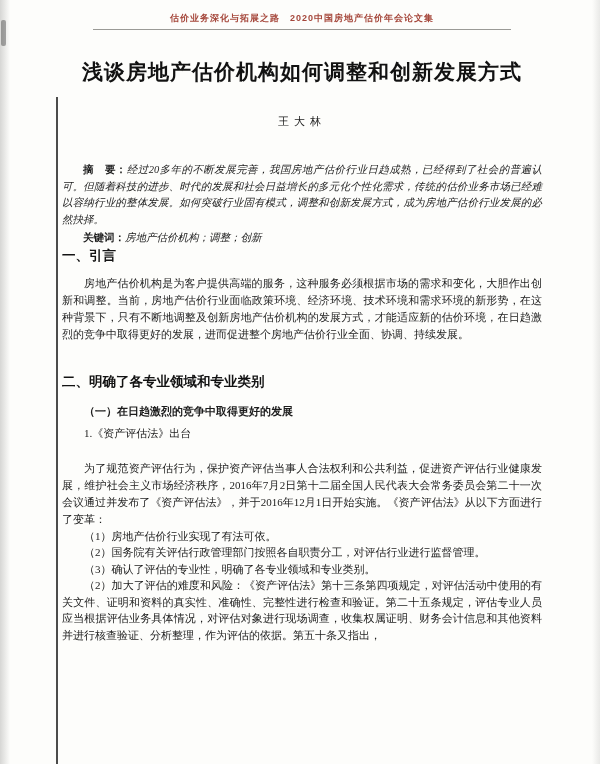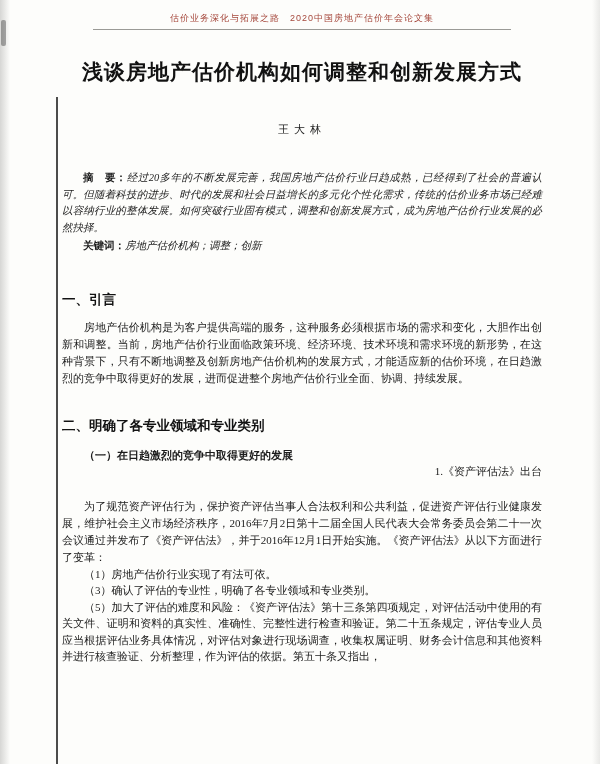--- a/index.html
+++ b/index.html
@@ -37,39 +37,40 @@
     background: rgba(20,20,20,0.35); border-radius: 2px;
   }
   
   .running-head {
     text-align: center;
     font-family: "Liberation Sans", "DejaVu Sans", sans-serif;
     font-size: 9px;
     letter-spacing: 1px;
     color: #a5473b;
     white-space: nowrap;
+    font-weight: bold;
   }
   .head-rule {
     width: 418px;
     margin: 4px auto 0 auto;
     border: 0;
     border-top: 1px solid #9a9a96;
   }
   
   .article-title {
     margin-top: 28px;
     text-align: center;
     font-family: "Liberation Sans", "DejaVu Sans", sans-serif;
     font-size: 21px;
     font-weight: bold;
     letter-spacing: 1px;
     color: #121212;
   }
   .article-author {
-    margin-top: 36px;
+    margin-top: 28px;
     text-align: center;
     font-size: 11px;
     letter-spacing: 5px;
     color: #222;
   }
   
   .abstract-block { margin-top: 32px; }
   .abstract-block p {
     font-size: 10.5px;
     line-height: 16.5px;
@@ -78,21 +79,20 @@
     font-style: italic;
   }
   .abstract-block .kw { margin-top: 1px; }
   .inline-label {
     font-style: normal;
     font-weight: bold;
     font-family: "Liberation Sans", "DejaVu Sans", sans-serif;
   }
   
   .section-heading {
-    margin-top: 36px;
     font-family: "Liberation Sans", "DejaVu Sans", sans-serif;
     font-size: 13.5px;
     font-weight: bold;
     color: #131313;
   }
   .section-heading.second { margin-top: 30px; }
   .body-para {
     margin-top: 10px;
     font-size: 11px;
     line-height: 17px;
@@ -100,24 +100,24 @@
     text-indent: 2em;
   }
   .sub-heading {
     margin-top: 13px;
     font-family: "Liberation Sans", "DejaVu Sans", sans-serif;
     font-size: 11px;
     font-weight: bold;
     text-indent: 2em;
   }
   .point-title {
+    margin-top: 6px;
     font-size: 11px;
     line-height: 16px;
     text-indent: 2em;
-    text-align: right;
   }
   .numbered-item {
     margin-top: 0;
     font-size: 11px;
     line-height: 16.5px;
     text-align: justify;
     text-indent: 2em;
   }
 </style>
 </head>
@@ -143,21 +143,22 @@
 
   <h2 class="section-heading second">二、明确了各专业领域和专业类别</h2>
 
   <h3 class="sub-heading">（一）在日趋激烈的竞争中取得更好的发展</h3>
 
   <p class="point-title">1.《资产评估法》出台</p>
 
   <p class="body-para" style="margin-top:19px">为了规范资产评估行为，保护资产评估当事人合法权利和公共利益，促进资产评估行业健康发展，维护社会主义市场经济秩序，2016年7月2日第十二届全国人民代表大会常务委员会第二十一次会议通过并发布了《资产评估法》，并于2016年12月1日开始实施。《资产评估法》从以下方面进行了变革：</p>
 
   <p class="numbered-item">（1）房地产估价行业实现了有法可依。</p>
+  <p class="numbered-item">（2）国务院有关评估行政管理部门按照各自职责分工，对评估行业进行监督管理。</p>
   <p class="numbered-item">（3）确认了评估的专业性，明确了各专业领域和专业类别。</p>
-  <p class="numbered-item">（5）加大了评估的难度和风险：《资产评估法》第十三条第四项规定，对评估活动中使用的有关文件、证明和资料的真实性、准确性、完整性进行检查和验证。第二十五条规定，评估专业人员应当根据评估业务具体情况，对评估对象进行现场调查，收集权属证明、财务会计信息和其他资料并进行核查验证、分析整理，作为评估的依据。第五十条又指出，</p>
+  <p class="numbered-item">（2）加大了评估的难度和风险：《资产评估法》第十三条第四项规定，对评估活动中使用的有关文件、证明和资料的真实性、准确性、完整性进行检查和验证。第二十五条规定，评估专业人员应当根据评估业务具体情况，对评估对象进行现场调查，收集权属证明、财务会计信息和其他资料并进行核查验证、分析整理，作为评估的依据。第五十条又指出，</p>
 
 </div>
 
 <div class="edge-left"></div>
 <div class="edge-right"></div>
 <div class="corner-smudge"></div>
 <div class="scan-line"></div>
 
 </body></html>

